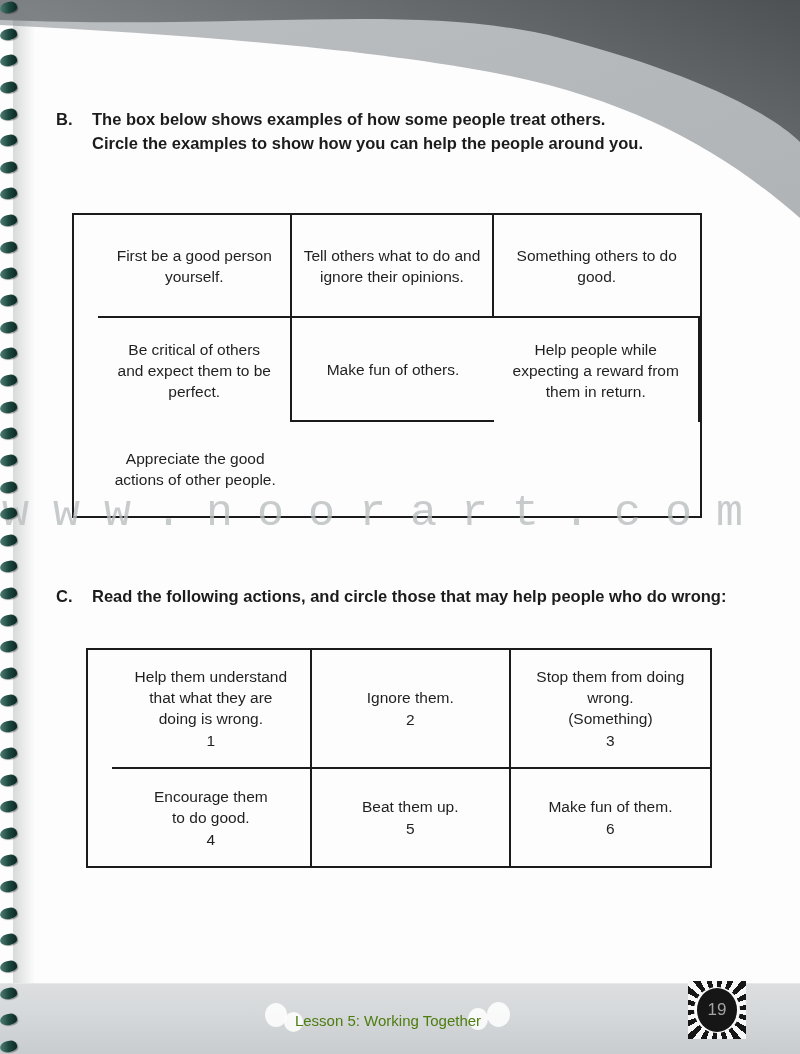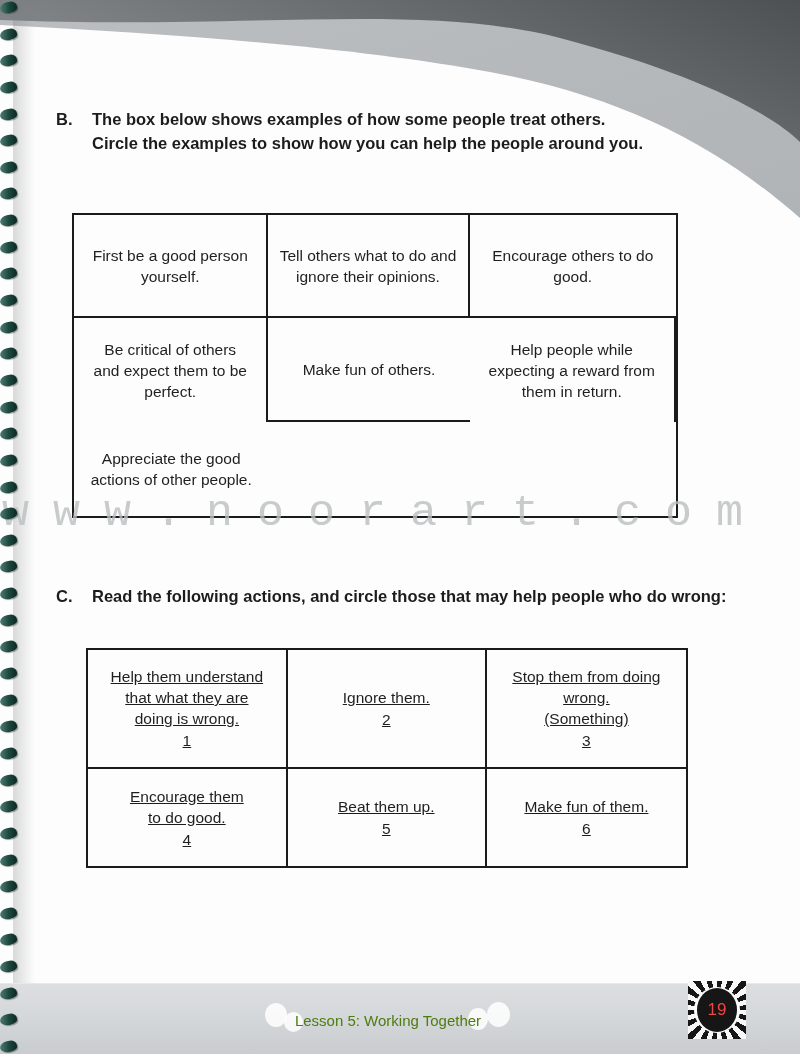--- a/index.html
+++ b/index.html
@@ -19,27 +19,27 @@
   .page-edge{position:absolute;left:13px;top:0;width:22px;height:100%;z-index:2;
         background:linear-gradient(to right,rgba(120,125,125,.28),rgba(120,125,125,0));}
   
   .sec{position:absolute;z-index:3;font-weight:bold;font-size:16.5px;line-height:23.5px;}
   .sec-b{left:56px;top:108px;width:660px;}
   .sec-c{left:56px;top:585px;width:700px;}
   .sec .lbl{position:absolute;left:0;top:0;}
   .sec .txt{margin-left:36px;}
   
   .tbl{position:absolute;z-index:3;display:grid;border:2px solid #1b1b1b;
-       background:transparent;box-sizing:content-box;}
+       background:transparent;box-sizing:content-box;padding-left:24px;}
   .tbl1{left:72px;top:213px;width:602px;
         grid-template-columns:32.3% 33.4% 34.3%;
         grid-template-rows:103px 104px 94px;}
   .tbl2{left:86px;top:648px;width:598px;
         grid-template-columns:33.4% 33.3% 33.3%;
-        grid-template-rows:119px 97px;text-decoration:underline;}
+        grid-template-rows:119px 97px;}
   .cell{display:flex;flex-direction:column;align-items:center;justify-content:center;
         text-align:center;font-size:15.5px;line-height:21px;padding:4px 8px;
         border-right:2px solid #1b1b1b;border-bottom:2px solid #1b1b1b;
         white-space:pre-line;box-sizing:border-box;color:#1f1f1f;}
   .cell.last-col{border-right:none;}
   .cell.last-row{border-bottom:none;}
   .cell .num{margin-top:1px;}
   
   .watermark{position:absolute;left:2px;top:488px;width:800px;z-index:4;
         font-family:"Liberation Mono","DejaVu Sans Mono",monospace;
@@ -55,21 +55,21 @@
   .oval.o1{left:265px;top:1003px;width:22px;height:24px;}
   .oval.o2{left:284px;top:1012px;width:19px;height:20px;}
   .oval.o3{left:468px;top:1008px;width:20px;height:22px;}
   .oval.o4{left:487px;top:1002px;width:23px;height:25px;}
   
   .stamp{position:absolute;left:688px;top:981px;width:58px;height:58px;z-index:5;
         background:repeating-conic-gradient(#161616 0deg 10deg,#f7f7f7 10deg 20deg);
         display:flex;align-items:center;justify-content:center;}
   .stamp::before{content:"";position:absolute;inset:6px;background:#fbfbfb;border-radius:50%;}
   .stamp-circle{position:relative;width:40px;height:44px;border-radius:50%;background:#161616;
-        color:#ef4444;display:flex;align-items:center;justify-content:center;
+        color:#a3a3a3;display:flex;align-items:center;justify-content:center;
         font-size:17px;z-index:1;}
 </style>
 </head>
 <body>
 
 <div class="page">
 
   <svg class="header-svg" width="800" height="320" viewBox="0 0 800 320">
     <defs>
       <linearGradient id="gdark" x1="0" y1="1" x2="1" y2="0">
@@ -135,21 +135,21 @@
     <span class="lbl">B.</span>
     <div class="txt" style="white-space:pre-line;">The box below shows examples of how some people treat others.
 Circle the examples to show how you can help the people around you.</div>
   </div>
 
   <div class="tbl tbl1">
     <div class="cell">First be a good person
 yourself.</div>
     <div class="cell">Tell others what to do and
 ignore their opinions.</div>
-    <div class="cell last-col">Encourage others to do
+    <div class="cell last-col">Something others to do
 good.</div>
     <div class="cell last-row">Be critical of others
 and expect them to be
 perfect.</div>
     <div class="cell last-col">Make fun of others.</div>
     <div class="cell last-row">Help people while
 expecting a reward from
 them in return.</div>
     <div class="cell last-col last-row">Appreciate the good
 actions of other people.</div>

